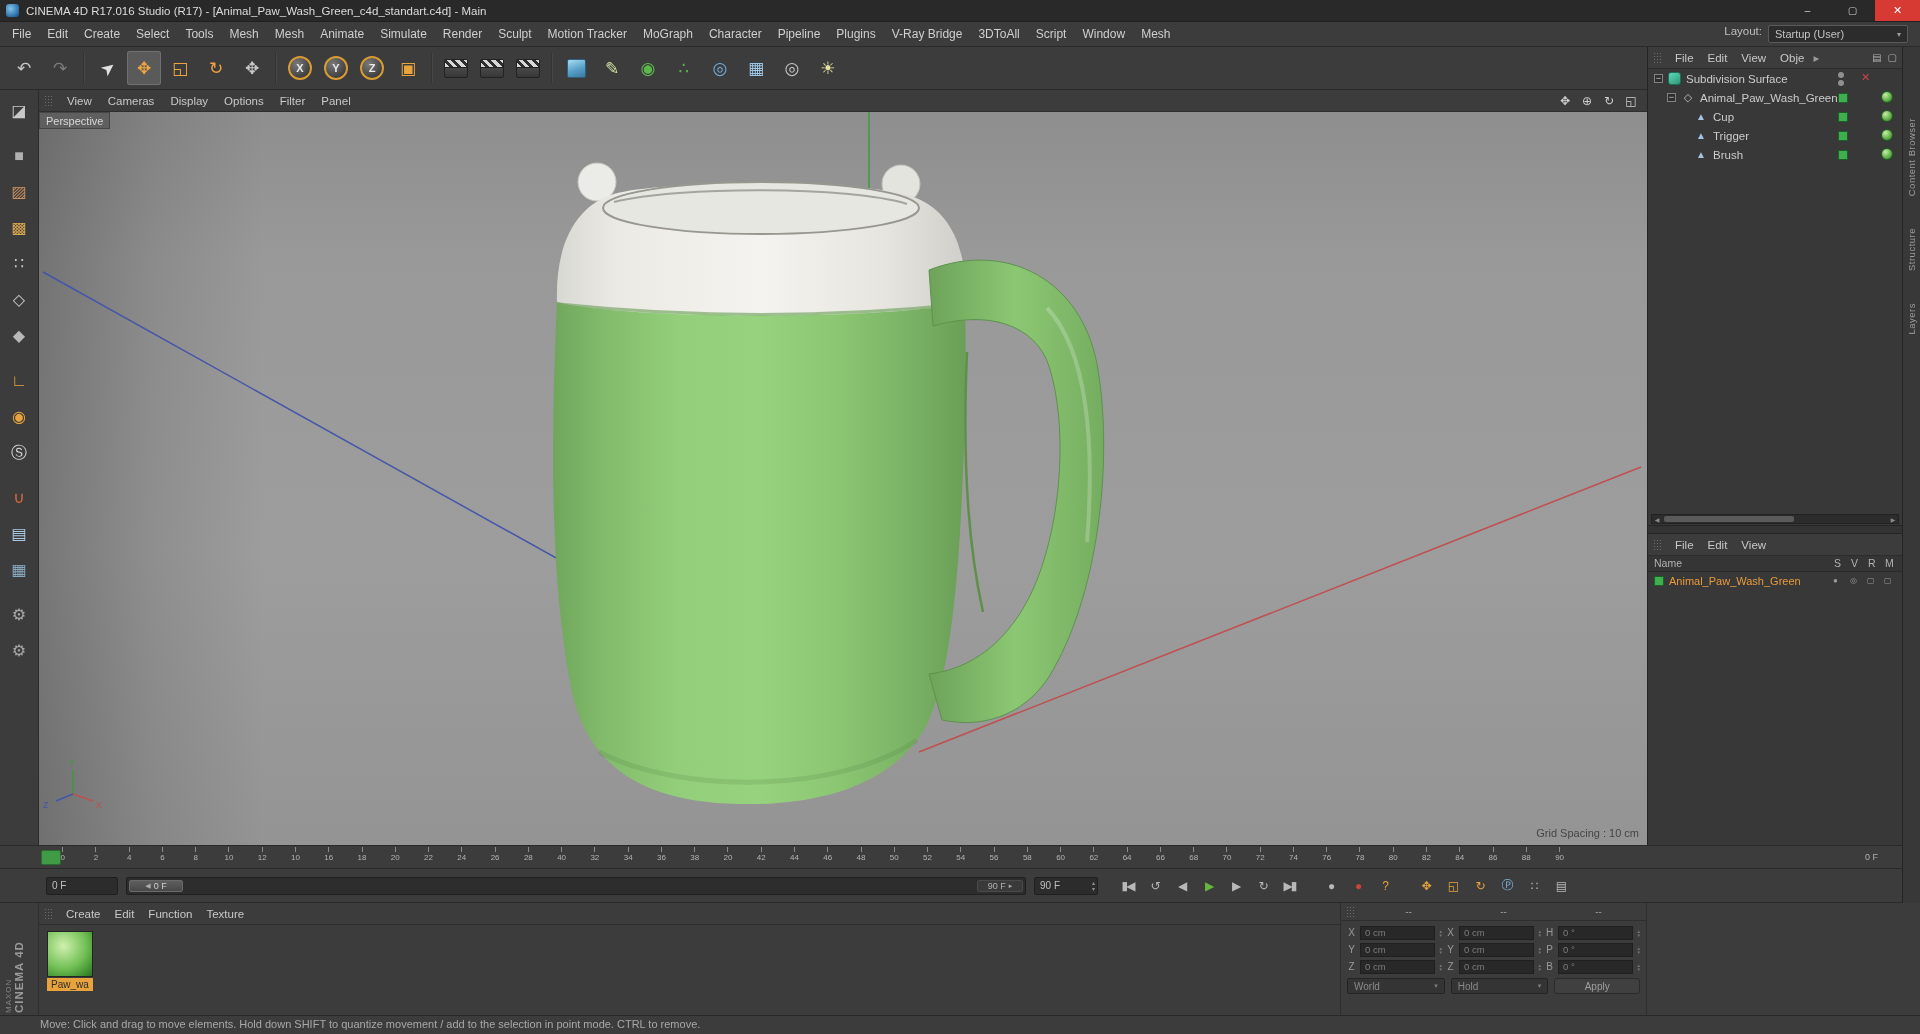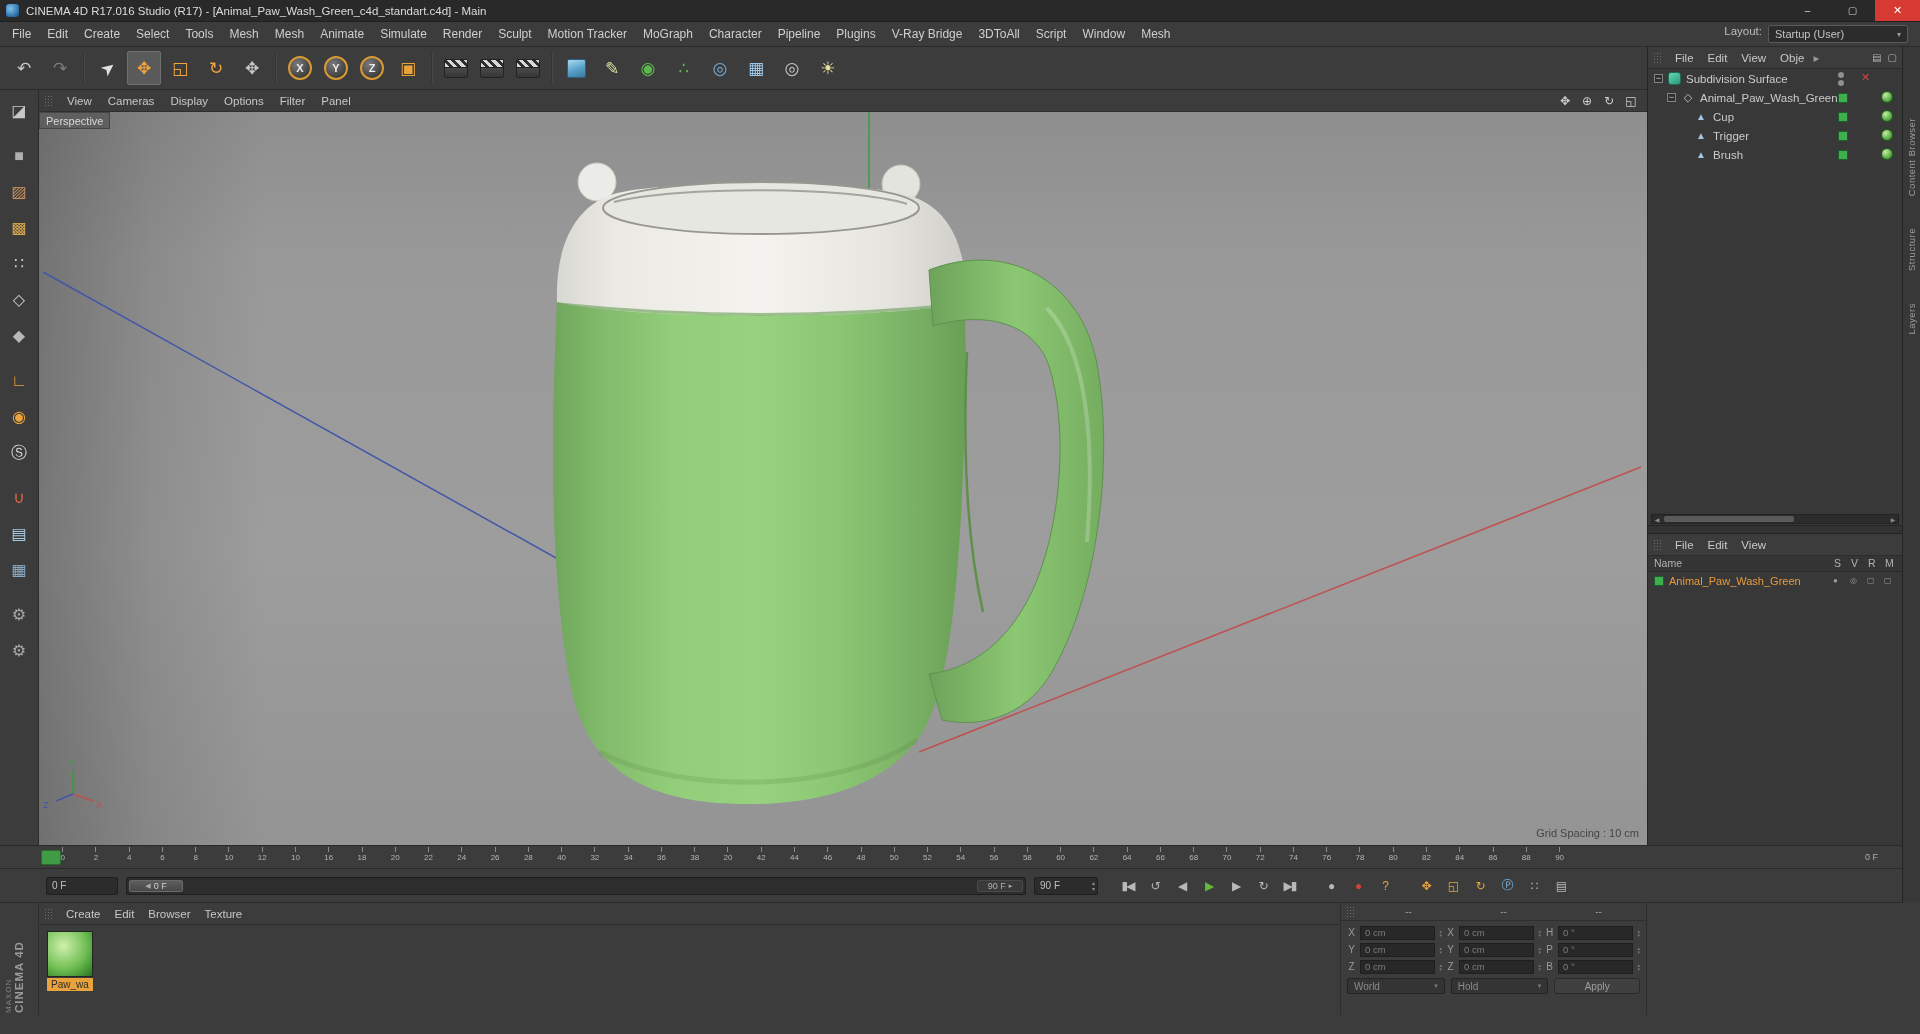--- a/index.html
+++ b/index.html
@@ -754,21 +754,21 @@
         <span class="maxon-l1">MAXON</span>
         <span class="maxon-l2">CINEMA 4D</span>
       </div>
     </div>
     <div class="matpanel">
       <div class="panel-menu">
         <div class="handle-dots"></div>
         <div id="mat-menus" style="display:flex">
             <div class="panel-menu-item">Create</div>
             <div class="panel-menu-item">Edit</div>
-            <div class="panel-menu-item">Browser</div>
+            <div class="panel-menu-item">Function</div>
             <div class="panel-menu-item">Texture</div>
           </div>
       </div>
       <div id="mat-body">
           <div class="mat">
             <div class="mat-ball"></div>
             <div class="mat-name">Paw_wa</div>
           </div>
         </div>
     </div>
@@ -848,14 +848,15 @@
         </div>
         <div class="coord-dd">
           <span>Hold</span>
           <span class="dd-caret">▾</span>
         </div>
         <div class="apply-btn">Apply</div>
       </div>
     </div>
   </div>
 
+  <div class="statusbar">Move: Click and drag to move elements. Hold down SHIFT to quantize movement / add to the selection in point mode. CTRL to remove.</div>
 
 </div>
 
 </body></html>

